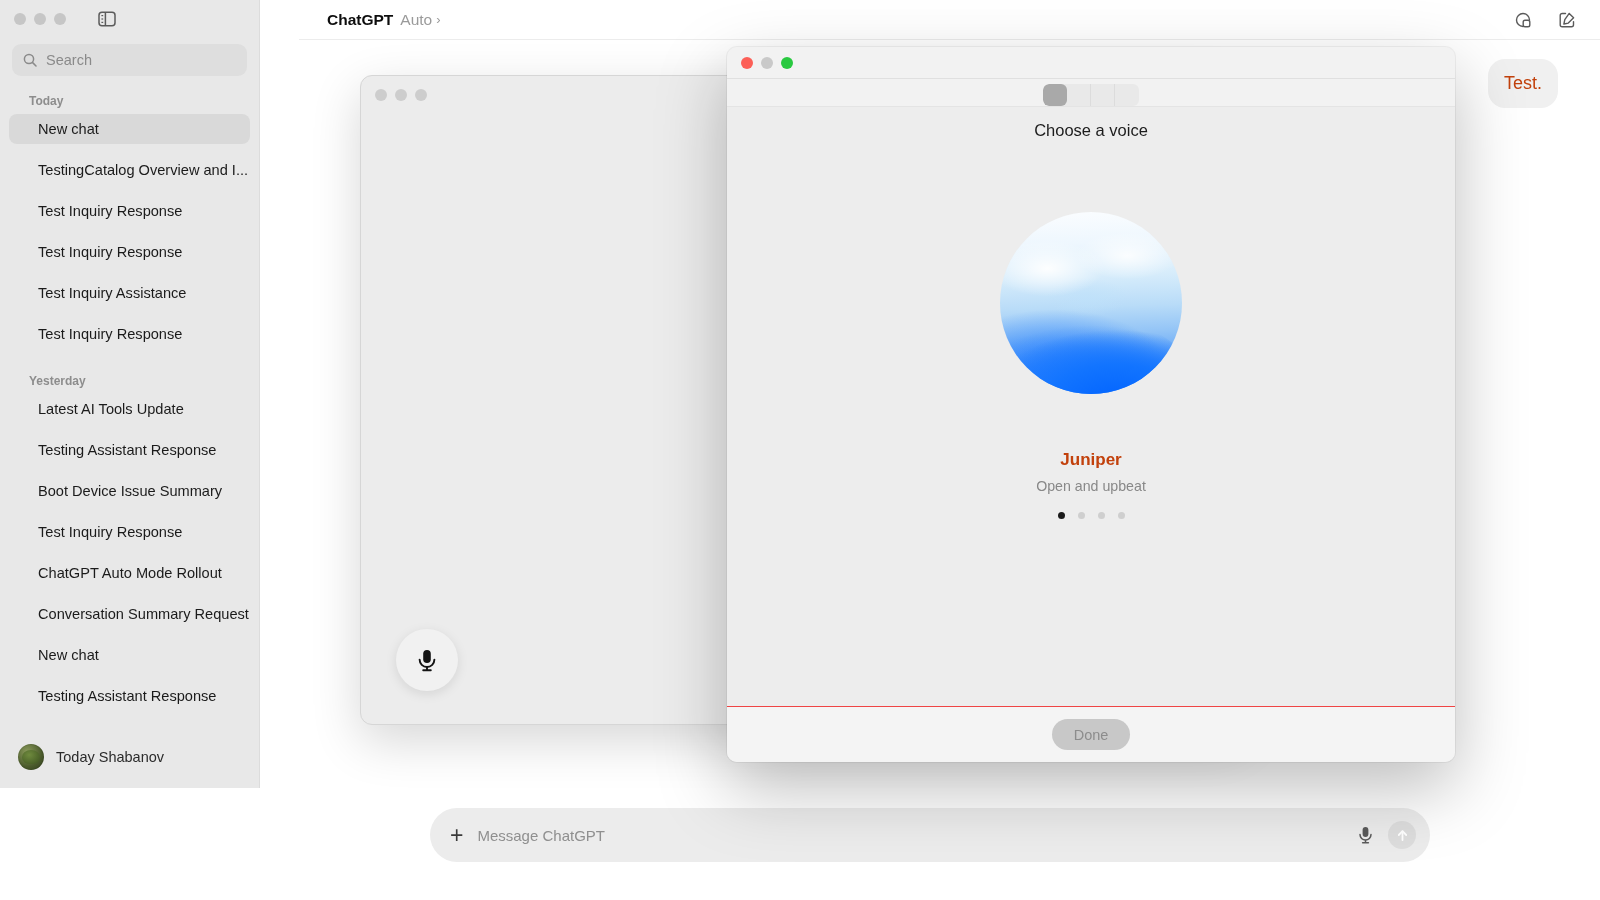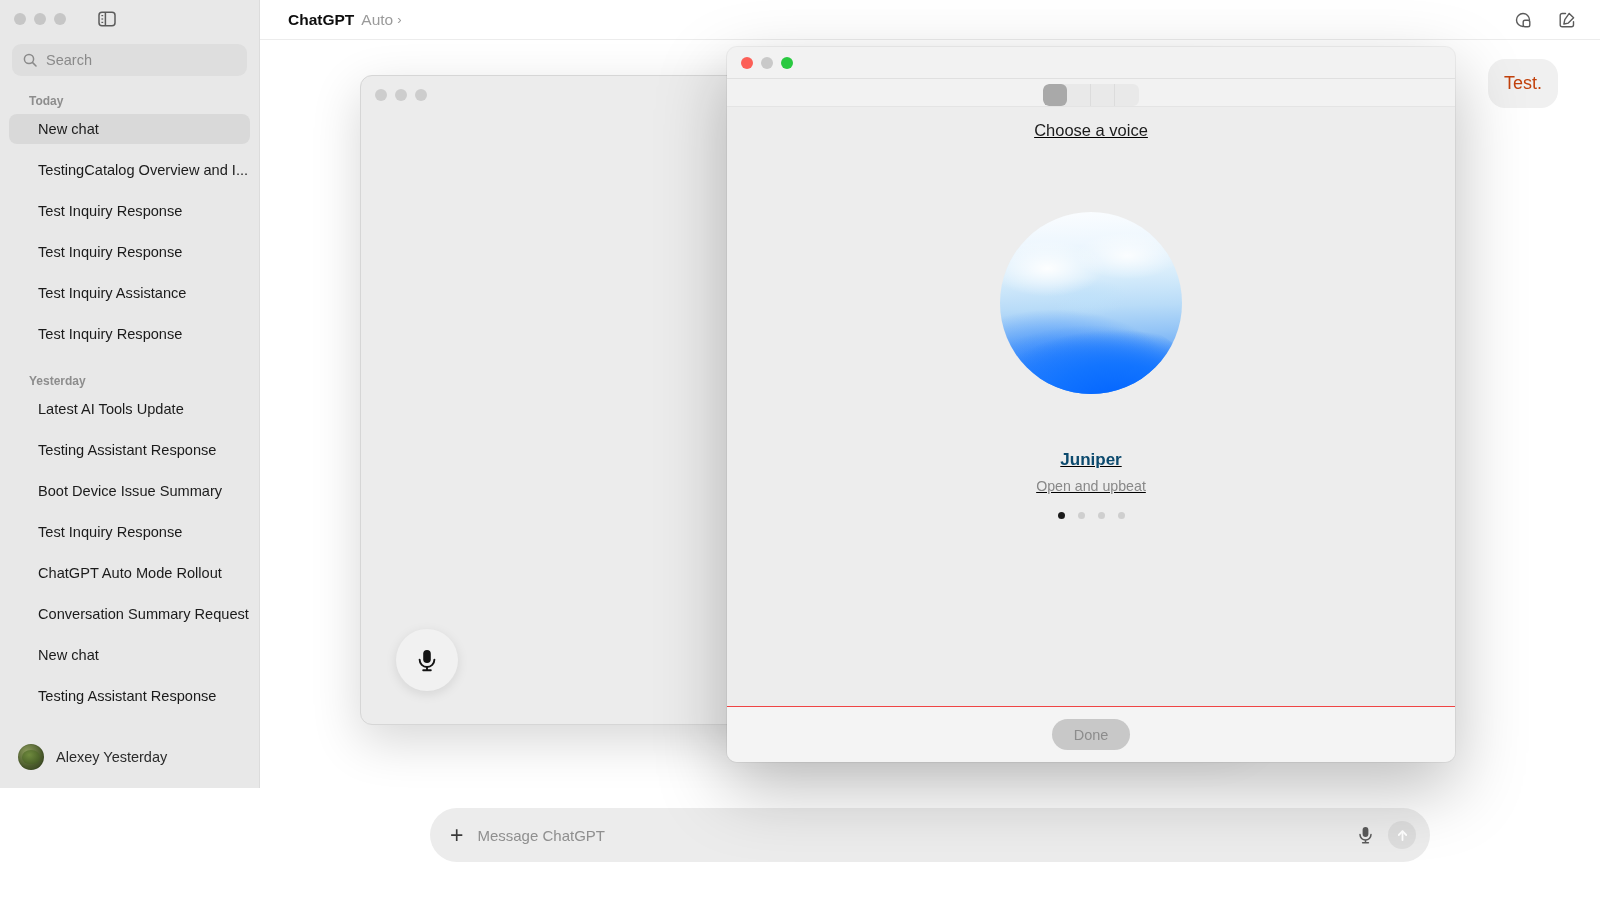--- a/index.html
+++ b/index.html
@@ -64,20 +64,21 @@
     background: radial-gradient(ellipse at 40% 35%, #6f8a3e, #3d5320);
   }
   .sb-footer .name { font-size: 14.5px; color: #2b2b2b; }
 
   
   .main { flex: 1; height: 900px; position: relative; background: #ffffff; }
   .topbar {
     height: 40px; display: flex; align-items: center;
     padding: 0 22px 0 28px; border-bottom: 1px solid #ececec;
     background: #ffffff;
+    margin-left: 39px;
   }
   .brand { font-size: 15.5px; font-weight: 700; color: #0d0d0d; }
   .model { font-size: 15.5px; color: #9a9a9a; margin-left: 7px; }
   .chev { font-size: 13px; color: #9a9a9a; margin-left: 4px; }
   .topbar-right { margin-left: auto; display: flex; align-items: center; gap: 22px; }
   .ticon { cursor: pointer; width: 22px; height: 22px; display: flex; align-items: center; justify-content: center; }
 
   .msg-area { position: absolute; inset: 40px 0 120px 0; }
   .user-bubble {
     position: absolute; right: 42px; top: 19px;
@@ -153,21 +154,21 @@
   }
   .segmented {
     display: flex; background: #e9e9e9; border-radius: 6px; overflow: hidden;
     height: 22px; position: relative; top: 2px;
   }
   .seg { width: 24px; height: 22px; border-right: 1px solid #dcdcdc; cursor: pointer; }
   .seg:last-child { border-right: none; }
   .seg.on { background: #a9a9a9; border-radius: 6px; border-right: none; }
   .m-body {
     flex: 1; background: #ededed; position: relative;
-    display: flex; flex-direction: column; align-items: center; text-decoration: underline;
+    display: flex; flex-direction: column; align-items: center;
   }
   .m-heading {
     margin-top: 14px; font-size: 16.5px; color: #1c1c1c; font-weight: 400;
   }
   .orb {
     width: 182px; height: 182px; border-radius: 50%;
     margin-top: 72px;
     background:
       radial-gradient(ellipse 130% 90% at 50% 118%, #0a6cff 0%, #2f84ff 26%, rgba(120,175,255,0) 62%),
       radial-gradient(ellipse 120% 70% at 30% 92%, #1f7bff 0%, rgba(100,165,255,0) 55%),
@@ -180,21 +181,21 @@
       radial-gradient(ellipse 45% 22% at 26% 31%, rgba(255,255,255,.95), rgba(255,255,255,0) 70%),
       radial-gradient(ellipse 40% 18% at 70% 24%, rgba(255,255,255,.85), rgba(255,255,255,0) 72%),
       radial-gradient(ellipse 30% 14% at 48% 47%, rgba(190,225,250,.6), rgba(255,255,255,0) 75%);
   }
   .orb::after {
     content:""; position:absolute; left:-8%; right:-8%; bottom:-12%; height:54%;
     border-radius: 50% 50% 0 0 / 70% 70% 0 0;
     background: radial-gradient(ellipse 80% 100% at 62% 90%, #0062ff 0%, #1274ff 42%, rgba(60,140,255,0) 78%);
   }
   .voice-name {
-    margin-top: 56px; font-size: 17px; font-weight: 700; color: #0c4a6e;
+    margin-top: 56px; font-size: 17px; font-weight: 700; color: #c2410c;
   }
   .voice-desc { margin-top: 8px; font-size: 14.2px; color: #888888; }
   .dots { margin-top: 18px; display: flex; gap: 13px; }
   .dot { width: 7px; height: 7px; border-radius: 50%; background: #cfcfcf; cursor: pointer; }
   .dot.on { background: #1a1a1a; }
   .m-footer {
     height: 56px; background: #f4f4f4; border-top: 1px solid #ef4444;
     display: flex; align-items: center; justify-content: center; flex: none;
   }
   .done-btn {
@@ -249,21 +250,21 @@
         <div class="chat-item">Boot Device Issue Summary</div>
         <div class="chat-item">Test Inquiry Response</div>
         <div class="chat-item">ChatGPT Auto Mode Rollout</div>
         <div class="chat-item">Conversation Summary Request</div>
         <div class="chat-item">New chat</div>
         <div class="chat-item">Testing Assistant Response</div>
       </div>
 
     <div class="sb-footer">
       <span class="avatar"></span>
-      <span class="name">Alexey Yesterday</span>
+      <span class="name">Today Shabanov</span>
     </div>
   </aside>
 
   <section class="main">
     <div class="topbar">
       <span class="brand">ChatGPT</span>
       <span class="model">Auto</span>
       <span class="chev">›</span>
       <div class="topbar-right">
         <span class="ticon">

